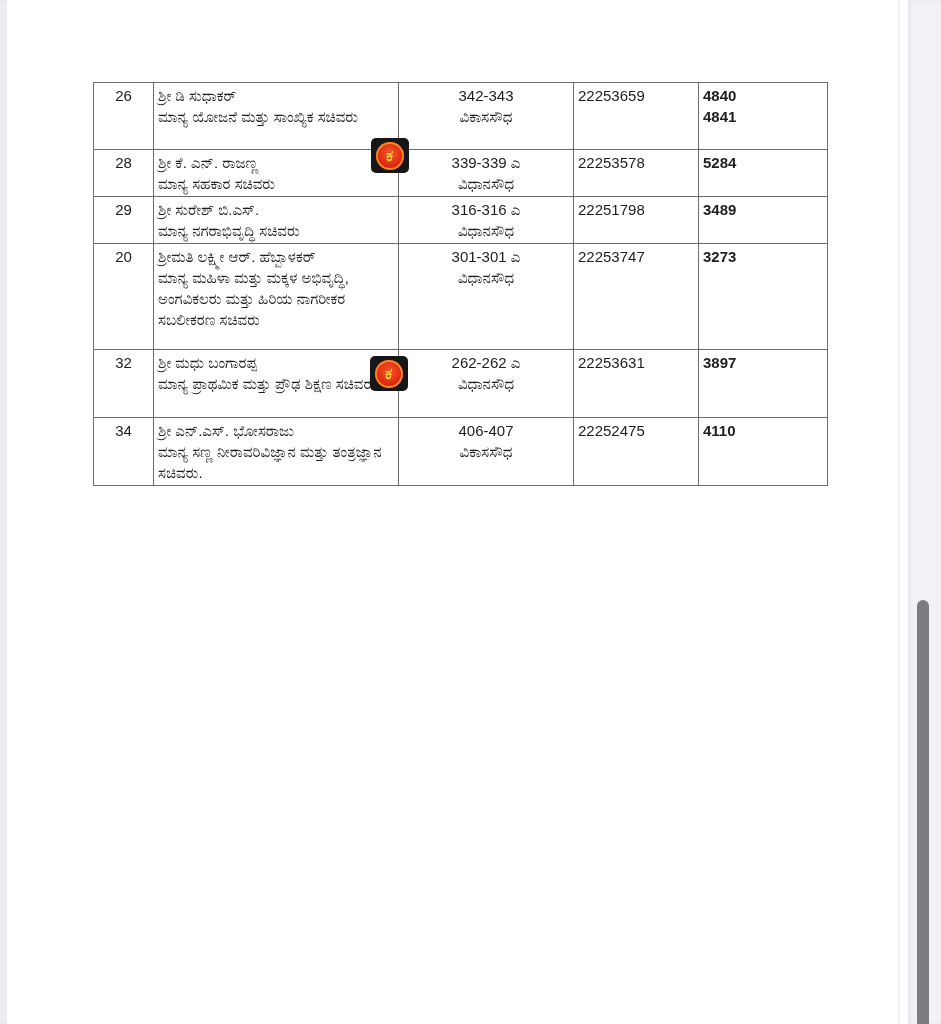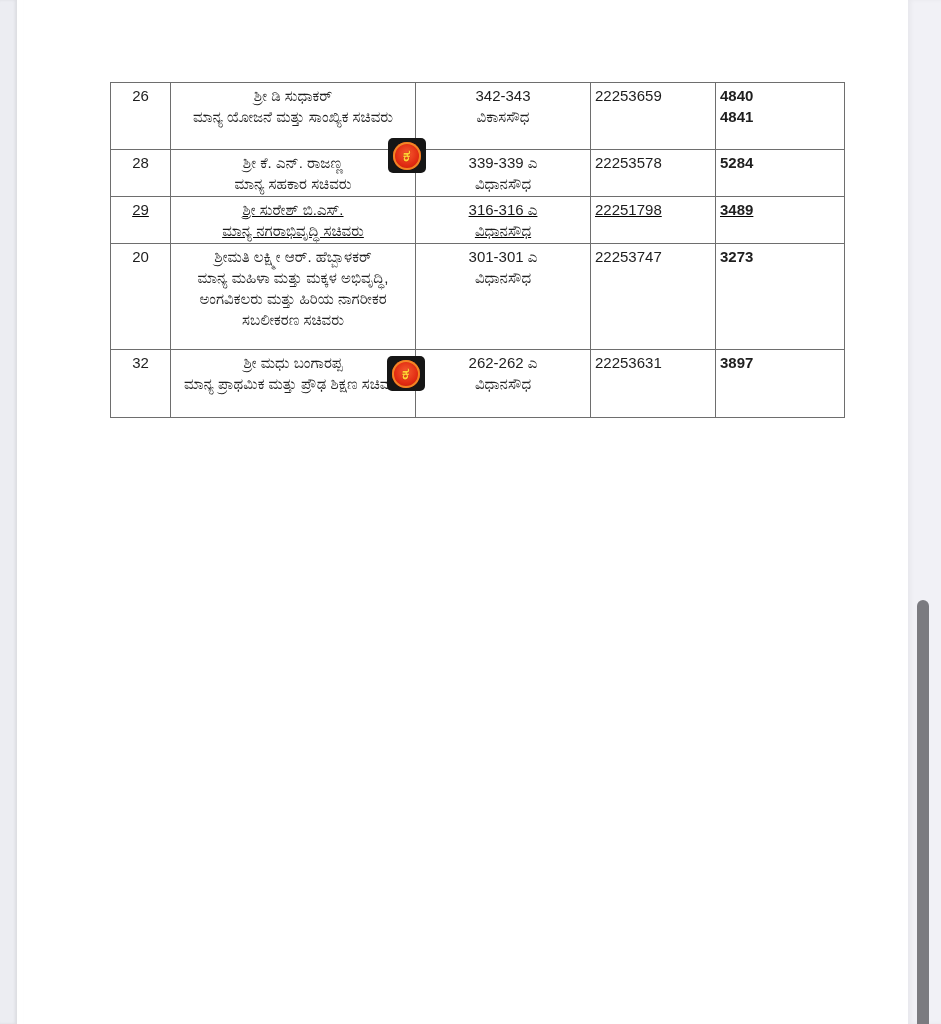--- a/index.html
+++ b/index.html
@@ -17,21 +17,21 @@
   }
   
   .left-gutter {
     position: absolute; left: 0; top: 0;
     width: 17px; height: 100%;
     background: #ecedf2;
     box-shadow: inset -2px 0 3px rgba(0,0,0,0.07);
   }
   
   .page {
-    position: absolute; left: 24px; top: 0;
+    position: absolute; left: 7px; top: 0;
     width: 891px; height: 100%;
     background: #ffffff;
     box-shadow: 1px 0 2px rgba(0,0,0,0.10);
   }
   
   .scroll-track {
     position: absolute; right: 0; top: 0;
     width: 33px; height: 100%;
     background: #f1f1f6;
     box-shadow: inset 3px 0 4px rgba(0,0,0,0.04);
@@ -53,30 +53,30 @@
   table.ministers td {
     border: 1px solid #6e6e6e;
     vertical-align: top;
     padding: 2px 4px;
     font-size: 15px;
     line-height: 21px;
     color: #1e1e1e;
     overflow: visible;
   }
   td.c-sl   { text-align: center; }
-  td.c-name { text-align: center; padding-left: 6px; position: relative; }
+  td.c-name { text-align: left; padding-left: 6px; position: relative; }
   td.c-room { text-align: center; margin-left: 48px; }
   td.c-phone{ text-align: left; color: #2a2a2a; }
   td.c-ext  { font-weight: bold; color: #111; }
 
   
   tr.r26 { height: 67px; }
   tr.r27 { height: 86px; }
   tr.r28 { height: 42px; }
-  tr.r29 { height: 45px; text-decoration: underline; }
+  tr.r29 { height: 45px; }
   tr.r30 { height: 106px; }
   tr.r31 { height: 83px; }
   tr.r32 { height: 68px; }
   tr.r33 { height: 43px; }
   tr.r34 { height: 64px; }
 
   
   .emblem {
     position: absolute;
     width: 38px; height: 35px;
@@ -218,20 +218,39 @@
               <div>262-262 ಎ</div>
               <div>ವಿಧಾನಸೌಧ</div>
             </td>
             <td class="c-phone">
               <div>22253631</div>
             </td>
             <td class="c-ext">
               <div>3897</div>
             </td>
           </tr>
+          <tr class="r34">
+            <td class="c-sl">
+              <div>34</div>
+            </td>
+            <td class="c-name">
+              <div>ಶ್ರೀ ಎನ್.ಎಸ್. ಭೋಸರಾಜು</div>
+              <div>ಮಾನ್ಯ ಸಣ್ಣ ನೀರಾವರಿವಿಜ್ಞಾನ ಮತ್ತು ತಂತ್ರಜ್ಞಾನ ಸಚಿವರು.</div>
+            </td>
+            <td class="c-room">
+              <div>406-407</div>
+              <div>ವಿಕಾಸಸೌಧ</div>
+            </td>
+            <td class="c-phone">
+              <div>22252475</div>
+            </td>
+            <td class="c-ext">
+              <div>4110</div>
+            </td>
+          </tr>
         </tbody>
     </table>
   </div>
 
   <div class="scroll-track" style="background: rgb(241, 241, 246);">
     <div class="scroll-thumb" style="background: rgb(123, 123, 128);"></div>
   </div>
 </div>
 
 </body></html>

